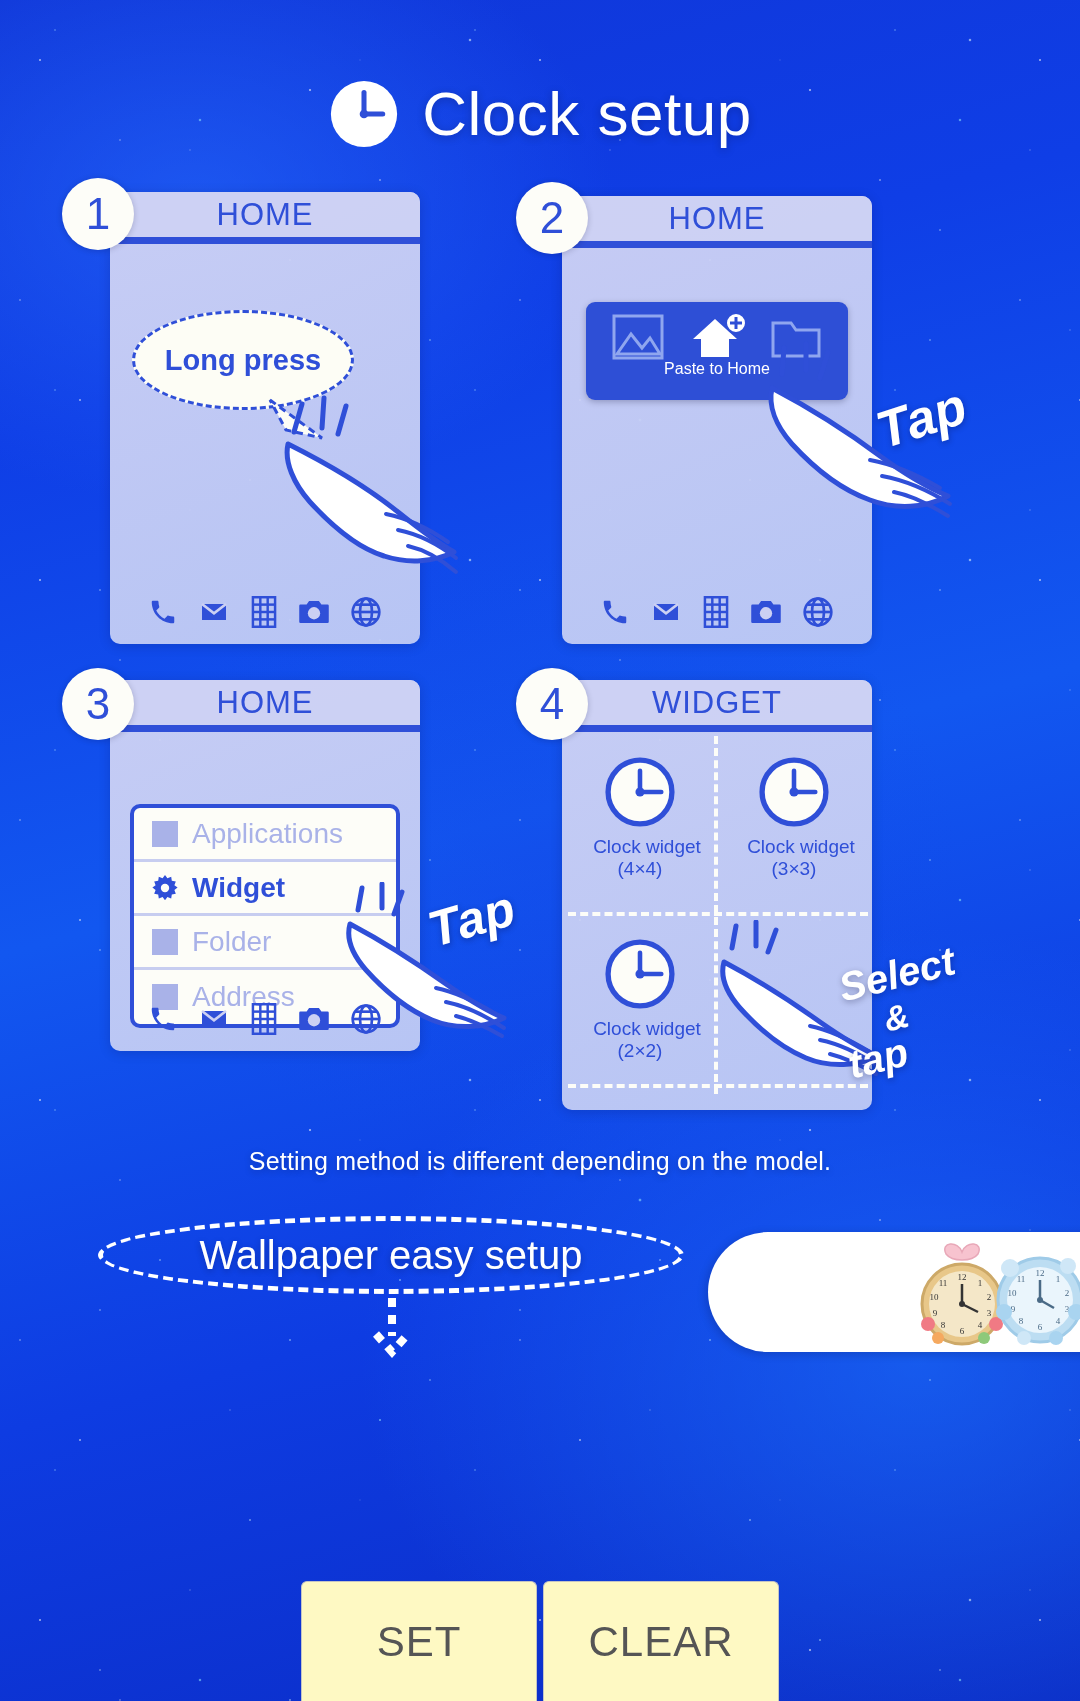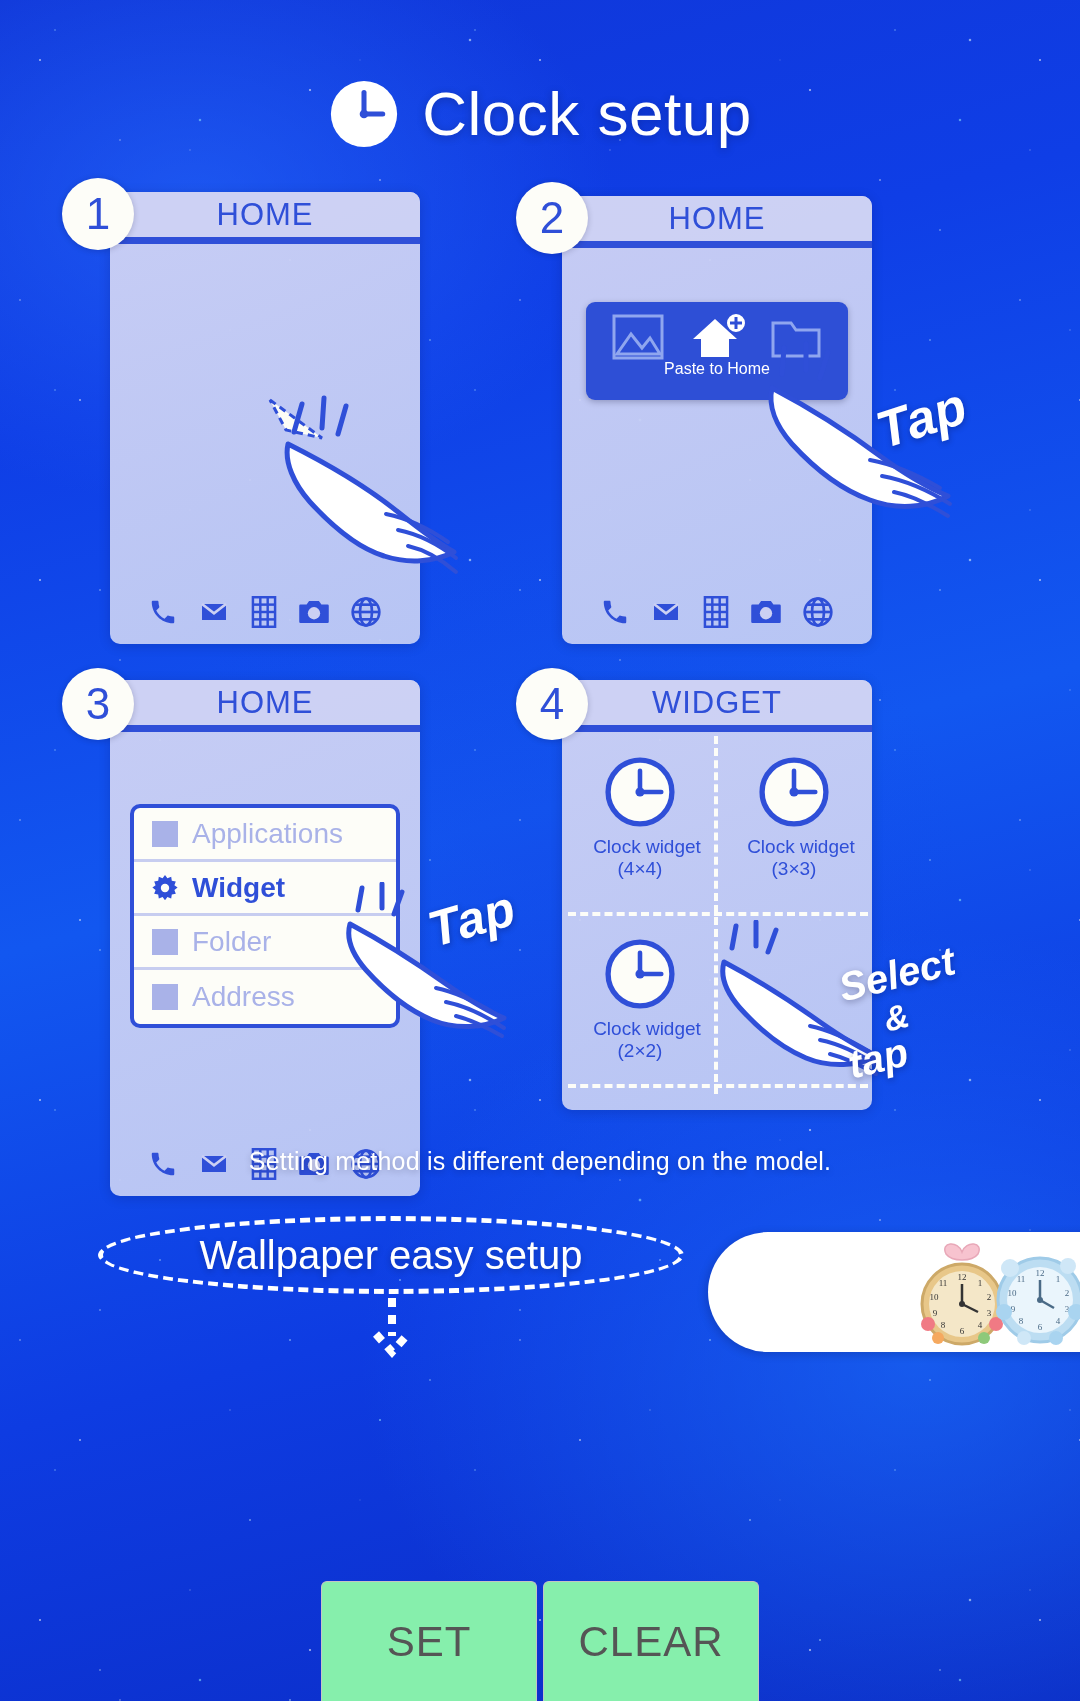--- a/index.html
+++ b/index.html
@@ -162,21 +162,21 @@
     background: #ffffff; border-radius: 62px 0 0 62px;
     display: flex; align-items: center; overflow: hidden;
     box-shadow: -2px 2px 10px rgba(0,0,40,.2);
   }
   .other-card .oc-text {
     padding-left: 30px; color: #3c3c3c; font-size: 27px; line-height: 1.2; z-index: 2;
   }
   .oc-thumbs { position: absolute; right: 18px; top: 6px; display: flex; gap: 0px; align-items: flex-start; }
   .btn-row { position: absolute; left: 0; bottom: 0; width: 100%; display: flex; justify-content: center; gap: 6px; }
   .btn {
-    width: 216px; height: 120px; background: #86efac;
+    width: 236px; height: 120px; background: #fef9c3;
     border: 1px solid #c4c4c4; border-radius: 6px 6px 0 0; border-bottom: none;
     display: flex; align-items: center; justify-content: center;
     color: #555555; font-size: 42px; letter-spacing: 1px;
   }
 </style>
 </head>
 <body>
 
 <div class="stars s1"></div>
 <div class="stars s2"></div>
@@ -190,20 +190,23 @@
     <circle cx="50" cy="50" r="6" fill="#2f4fd8"></circle>
   </svg>
   <div class="title-text">Clock setup</div>
 </div>
 
 <div class="panel" style="left:110px; top:192px; width:310px;">
   <div class="badge" style="left:-48px; top:-14px;">1</div>
   <div class="phone">
     <div class="phone-head">HOME</div>
     <div class="phone-body" style="height:400px;">
+      <div class="bubble">
+        <span>Long press</span>
+      </div>
       <svg class="bubble-tail" viewBox="0 0 60 46">
         <path d="M4 4 L56 42 L20 34 Z" fill="#fdfdf5" stroke="#2f4fd8" stroke-width="3" stroke-dasharray="7 5"></path>
       </svg>
 
       <svg class="hand" style="left:148px; top:148px; width:210px; height:190px;" viewBox="0 0 210 190">
         <g fill="none" stroke="#2f4fd8" stroke-width="5" stroke-linecap="round">
           <line x1="44" y1="12" x2="36" y2="40"></line>
           <line x1="66" y1="6" x2="64" y2="36"></line>
           <line x1="88" y1="14" x2="80" y2="42"></line>
         </g>
@@ -313,21 +316,21 @@
       </div>
     </div>
   </div>
 </div>
 <div class="tapword" style="left:876px; top:388px; font-size:52px; transform:rotate(-18deg);">Tap</div>
 
 <div class="panel" style="left:110px; top:680px; width:310px;">
   <div class="badge" style="left:-48px; top:-12px;">3</div>
   <div class="phone">
     <div class="phone-head">HOME</div>
-    <div class="phone-body" style="height:464px;">
+    <div class="phone-body" style="height:319px;">
       <div class="menu">
         <div class="menu-item">
           <span class="sq"></span>
           <span>Applications</span>
         </div>
         <div class="menu-item active">
           <svg class="sq" viewBox="0 0 26 26">
             <path d="M13 0 l2.4 3.2 3.8-1.4 .6 4 4 .6 -1.4 3.8 3.2 2.4 -3.2 2.4 1.4 3.8 -4 .6 -.6 4 -3.8-1.4 -2.4 3.2 -2.4-3.2 -3.8 1.4 -.6-4 -4-.6 1.4-3.8 -3.2-2.4 3.2-2.4 -1.4-3.8 4-.6 .6-4 3.8 1.4z" fill="#2f4fd8"></path>
             <circle cx="13" cy="13" r="4.2" fill="#fdfdf8"></circle>
           </svg>

